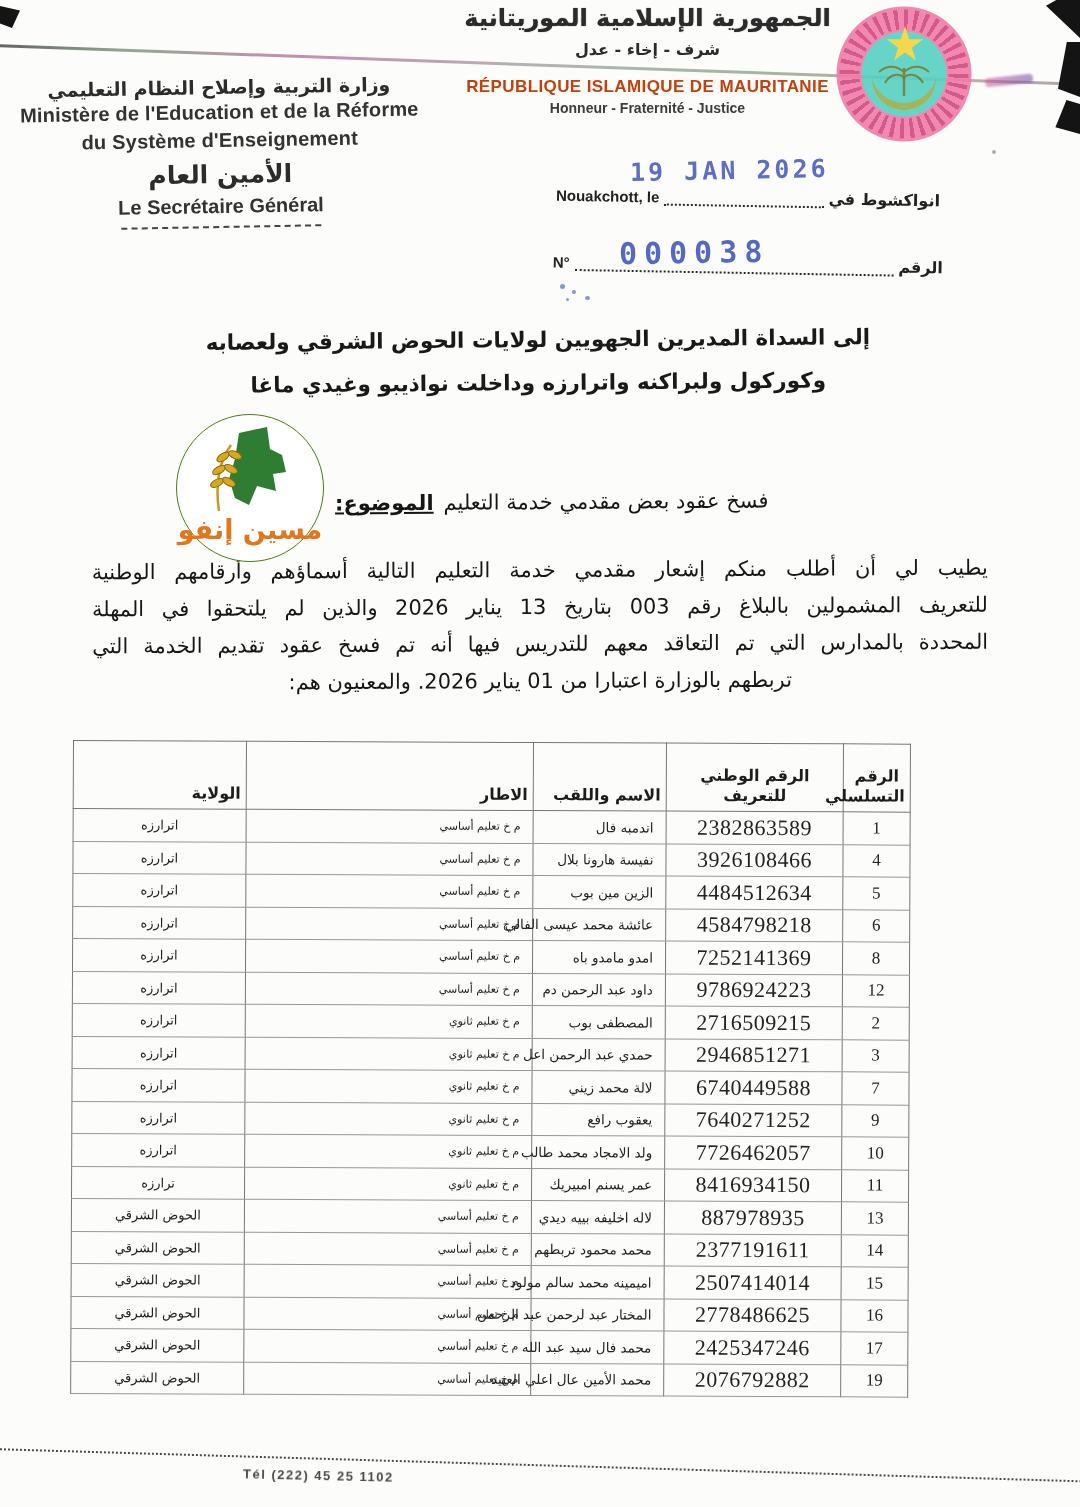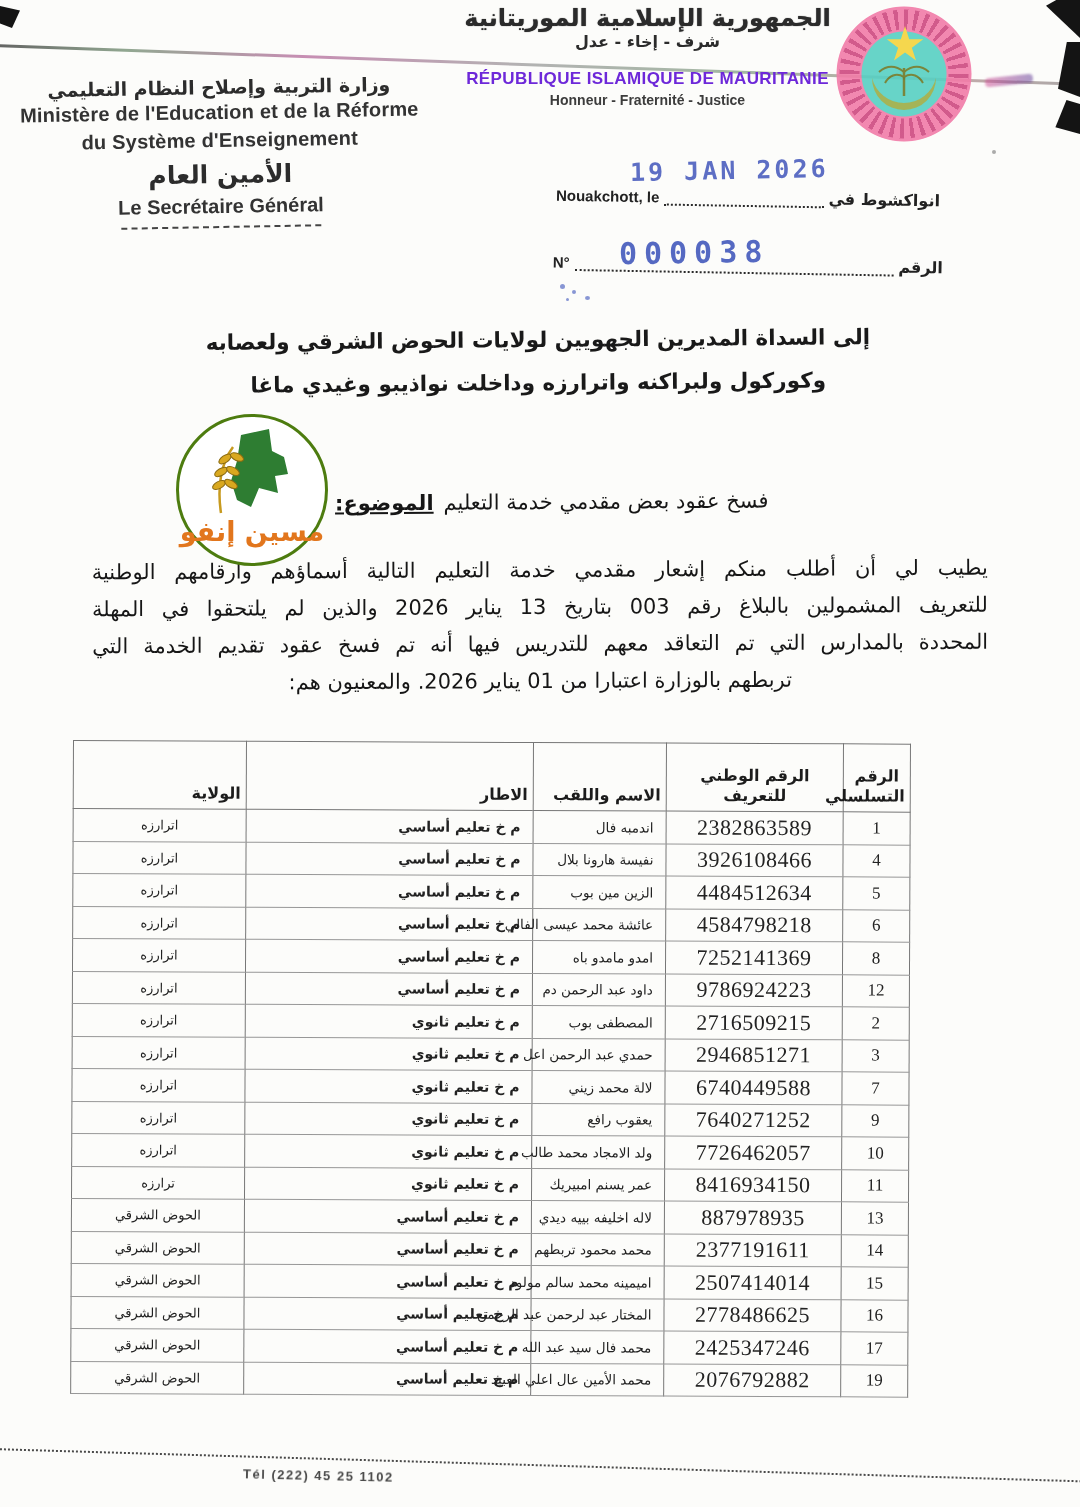--- a/index.html
+++ b/index.html
@@ -25,22 +25,22 @@
   .hdr-left{position:absolute;left:8px;top:76px;width:424px;text-align:center;
     transform:rotate(-1deg);color:#2c2c2c;}
   .hdr-left .ar1{font-size:19px;font-weight:bold;}
   .hdr-left .fr{font-family:"Liberation Sans",sans-serif;font-weight:bold;font-size:20px;line-height:28px;letter-spacing:.2px;color:#333;}
   .hdr-left .ar2{font-size:25px;font-weight:bold;margin-top:6px;}
   .hdr-left .fr2{font-family:"Liberation Sans",sans-serif;font-weight:bold;font-size:20px;margin-top:6px;color:#333;}
   .hdr-left .uline{width:200px;margin:8px auto 0;border-bottom:2px dashed #444;}
   
   .hdr-center{position:absolute;left:420px;top:4px;width:455px;text-align:center;color:#2b2b2b;}
   .hdr-center .rep-ar{font-size:24px;font-weight:bold;letter-spacing:1px;text-shadow:0 0 1px #444;}
-  .hdr-center .motto-ar{font-size:16px;font-weight:bold;margin-top:0;}
-  .hdr-center .rep-fr{font-family:"Liberation Sans",sans-serif;font-weight:bold;font-size:17px;letter-spacing:.4px;margin-top:18px;color:#6d28d9;}
+  .hdr-center .motto-ar{font-size:16px;font-weight:bold;margin-top:8px;}
+  .hdr-center .rep-fr{font-family:"Liberation Sans",sans-serif;font-weight:bold;font-size:17px;letter-spacing:.4px;margin-top:18px;color:#c2410c;}
   .hdr-center .motto-fr{font-family:"Liberation Sans",sans-serif;font-weight:bold;font-size:14px;margin-top:3px;color:#3c3c3c;}
   
   .seal{position:absolute;left:836px;top:6px;width:136px;height:136px;border-radius:50%;
     background:radial-gradient(circle at 50% 50%, #57d0c3 0 42px, #f27ca8 43px 67px, rgba(0,0,0,0) 68px);
     opacity:.9;filter:blur(.3px);}
   .seal .ringtext{position:absolute;inset:0;border-radius:50%;
     background:repeating-conic-gradient(rgba(176,32,96,.55) 0 4deg, rgba(255,255,255,0) 4deg 10deg);
     -webkit-mask:radial-gradient(circle, transparent 0 44px, #000 45px 64px, transparent 65px);
     mask:radial-gradient(circle, transparent 0 44px, #000 45px 64px, transparent 65px);}
   .seal .star{position:absolute;left:50px;top:20px;width:38px;height:38px;background:#f5d43c;
@@ -57,21 +57,21 @@
   .place-line{left:556px;top:188px;width:384px;transform:rotate(1deg);}
   .num-line{left:553px;top:232px;width:390px;transform:rotate(1deg);}
   .num-line .fill{height:40px;}
   .stamp-number{position:absolute;left:14%;bottom:1px;font-family:"DejaVu Sans Mono",monospace;
     font-size:30px;font-weight:bold;letter-spacing:7px;color:#3f55bb;opacity:.88;transform:rotate(-2deg);white-space:nowrap;}
   
   .addressee{position:absolute;left:128px;top:318px;width:820px;text-align:center;direction:rtl;
     font-weight:bold;font-size:21.5px;line-height:43px;color:#191919;transform:rotate(-.5deg);}
   
   .logo{position:absolute;left:176px;top:414px;width:146px;height:146px;border-radius:50%;
-    background:#fff;border:3px solid #4d7c0f;z-index:3;}
+    background:#fff;border:1px solid #4d7c0f;z-index:3;}
   .logo svg{position:absolute;left:0;top:0;}
   .logo .wm-text{position:absolute;left:0;bottom:16px;width:100%;text-align:center;
     color:#e2761d;font-weight:bold;font-size:27px;}
   
   .subject{position:absolute;left:335px;top:490px;display:flex;direction:ltr;gap:10px;
     font-size:21px;color:#161616;transform:rotate(-.4deg);white-space:nowrap;}
   .subject .s-label{font-weight:bold;text-decoration:underline;direction:rtl;}
   .subject .s-text{direction:rtl;}
   
   .letter-body{position:absolute;left:92px;top:552px;width:896px;direction:rtl;
@@ -84,21 +84,21 @@
   table.roster th,table.roster td{border:1px solid #777;}
   table.roster td{border-top-color:#979797;border-bottom-color:#979797;}
   table.roster th{height:62px;vertical-align:bottom;padding:0 5px 5px;font-size:16px;
     font-weight:bold;color:#1c1c1c;line-height:20px;}
   th.h-serial,th.h-id{text-align:center;}
   th.h-name,th.h-cadre,th.h-wilaya{text-align:start;}
   table.roster td{height:29.5px;vertical-align:middle;color:#222;}
   td.c-serial{font-family:"Liberation Serif",serif;font-size:17px;text-align:center;}
   td.c-id{font-family:"Liberation Serif",serif;font-size:22px;text-align:center;letter-spacing:.5px;}
   td.c-name{font-size:13.5px;text-align:start;padding:0 12px;white-space:nowrap;}
-  td.c-cadre{font-size:14px;text-align:start;padding:0 12px;white-space:nowrap;font-weight:bold;}
+  td.c-cadre{font-size:11px;text-align:start;padding:0 12px;white-space:nowrap;}
   td.c-wilaya{font-size:13px;text-align:center;white-space:nowrap;}
   
   .footer-line{position:absolute;left:-8px;top:1448px;width:1110px;border-top:2.5px dotted #2a2a2a;
     transform:rotate(1.7deg);transform-origin:0 0;opacity:.85;}
   .footer-text{position:absolute;left:243px;top:1468px;font-family:"Liberation Sans",sans-serif;
     font-weight:bold;font-size:13px;letter-spacing:1.5px;color:#2b2b2b;filter:blur(.6px);
     opacity:.85;transform:rotate(1.3deg);}
 </style>
 </head>
 <body>

